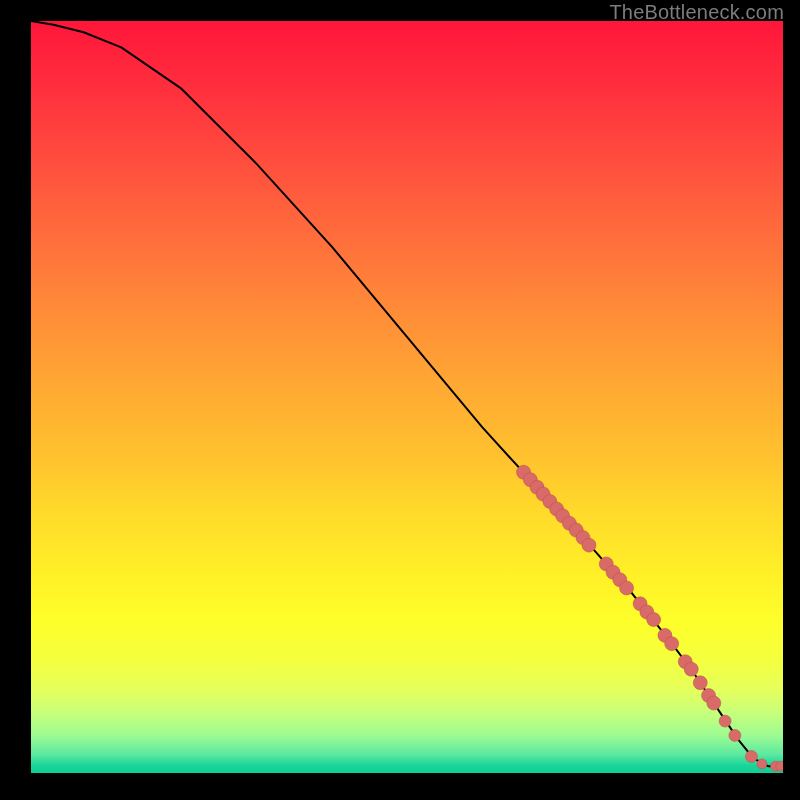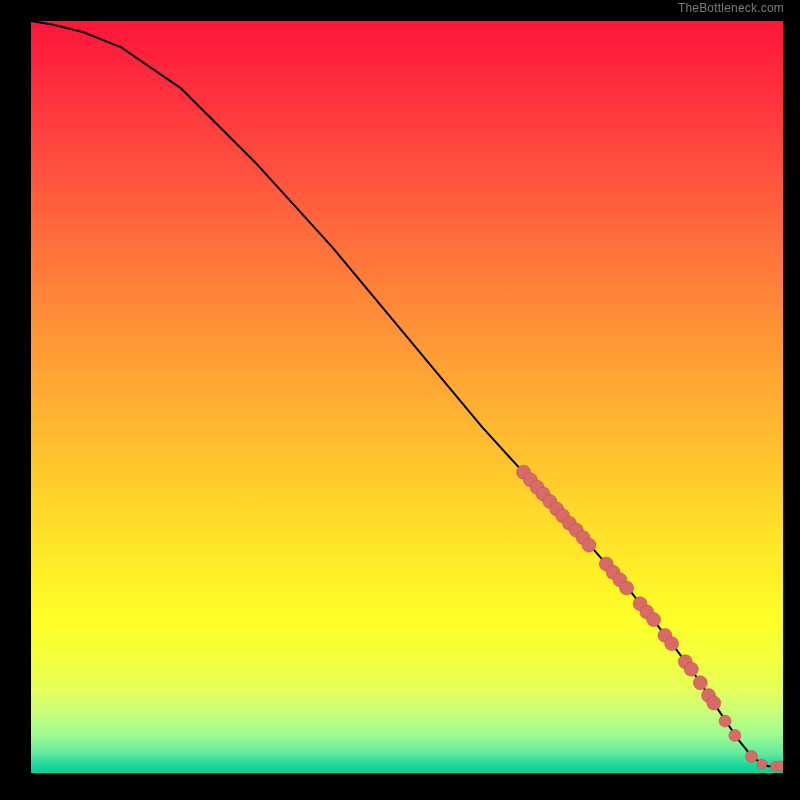--- a/index.html
+++ b/index.html
@@ -57,21 +57,21 @@
     left: 0;
     top: 0;
     width: 752px;
     height: 752px;
   }
   .attribution {
     position: absolute;
     top: 1px;
     right: 16px;
     color: #7c7c7c;
-    font-size: 12px;
+    font-size: 20px;
     letter-spacing: 0.2px;
     font-weight: 400;
   }
 </style>
 </head>
 <body>
 
 <div class="stage">
 
   <div class="attribution">TheBottleneck.com</div>

